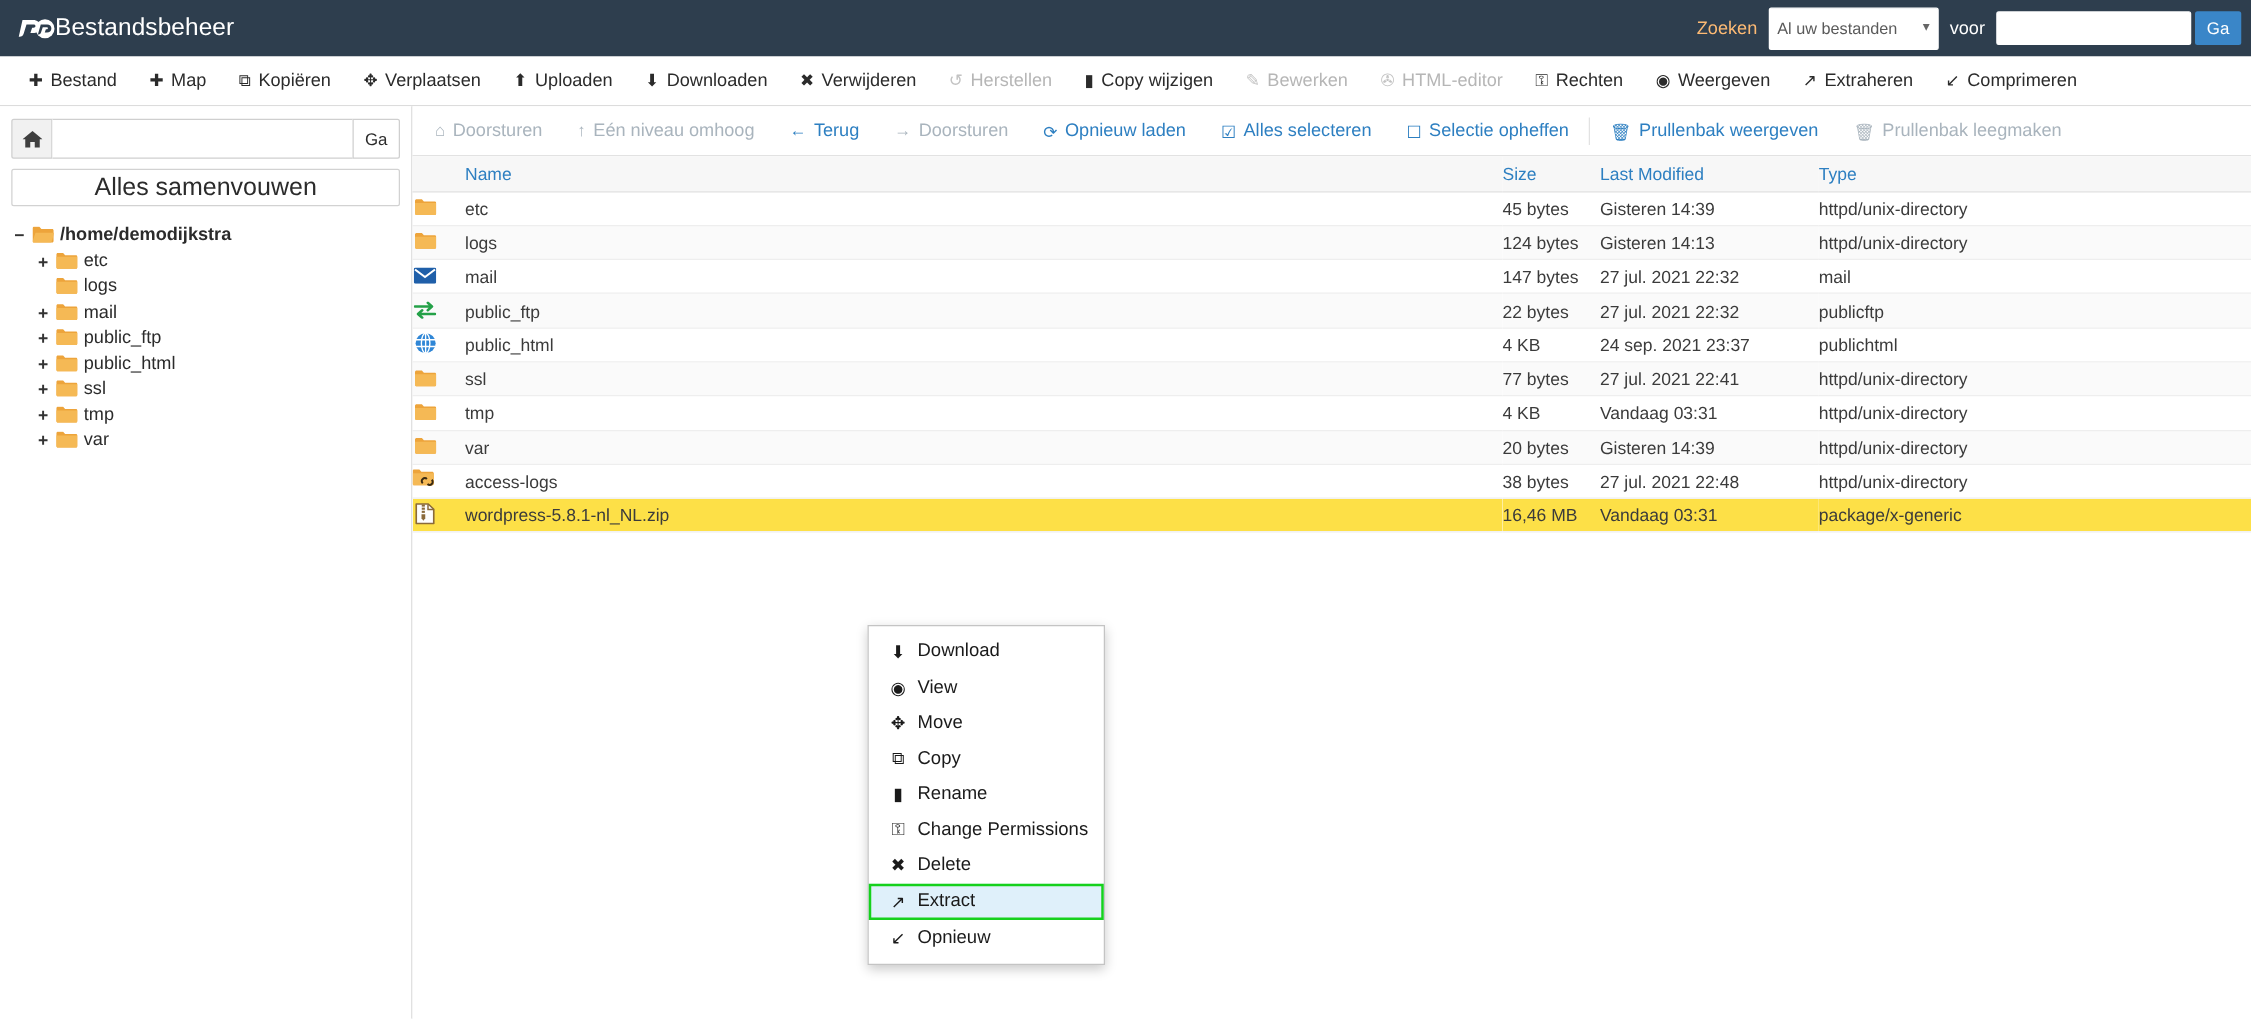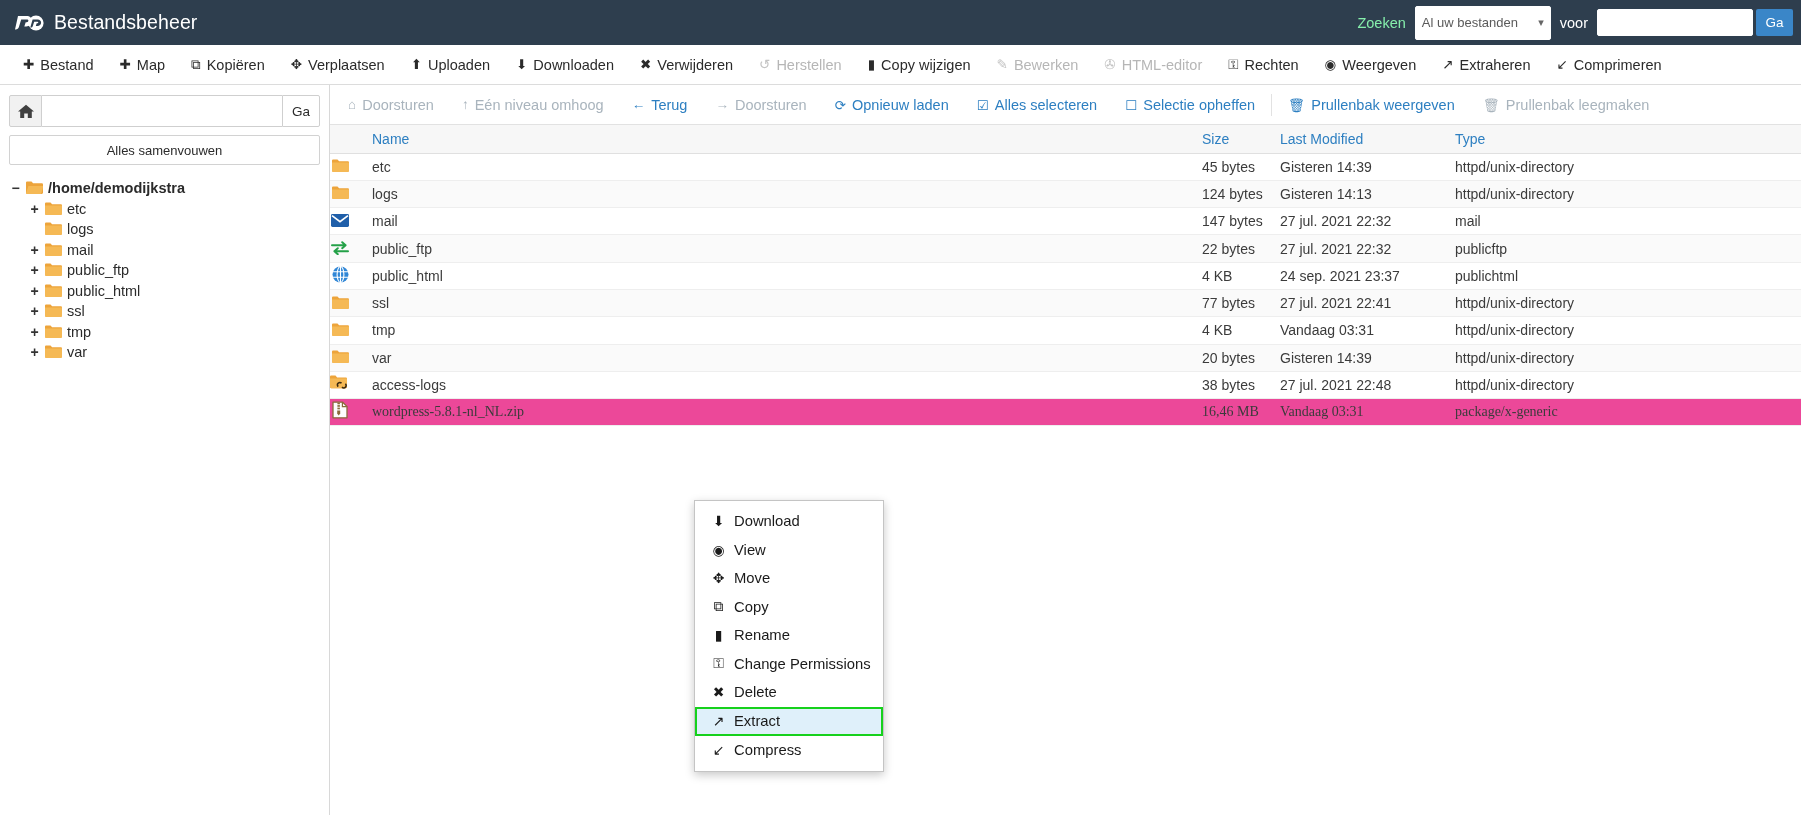--- a/index.html
+++ b/index.html
@@ -13,42 +13,42 @@
 
   
   #header {
     height: 45px;
     background: #2e3e4e;
     display: flex;
     align-items: center;
     padding: 0 8px 0 14px;
     position: relative;
   }
-  #brand { display: flex; align-items: center; gap: 10px; }
+  #brand { display: flex; align-items: center; }
   .cp-logo {
     width: 30px; height: 26px;
     position: relative;
     display: inline-block;
   }
   .cp-logo svg { display: block; }
   #app-title {
     color: #ffffff;
     font-size: 19.5px;
     font-weight: 400;
     letter-spacing: .1px;
     white-space: nowrap;
   }
   #search-area {
     margin-left: auto;
     display: flex;
     align-items: center;
     gap: 0;
   }
   #search-label {
-    color: #86efac;
+    color: #fdba74;
     font-size: 14.5px;
     margin-right: 9px;
     white-space: nowrap;
   }
   #search-scope {
     width: 136px; height: 27px;
     background: #ffffff;
     border: 1px solid #ffffff;
     border-radius: 2px;
     font-size: 13px;
@@ -163,21 +163,21 @@
     color: #2b2b2b;
     border-radius: 0 2px 2px 0;
     cursor: pointer;
     font-family: "Liberation Sans", sans-serif;
   }
   #collapse-all {
     width: 100%;
     height: 30px;
     border: 1px solid #d2d2d2;
     background: #ffffff;
-    font-size: 13px;
+    font-size: 20px;
     color: #2b2b2b;
     border-radius: 2px;
     cursor: pointer;
     font-family: "Liberation Sans", sans-serif;
     margin-bottom: 13px;
     text-align: center;
   }
   #tree { font-size: 14.5px; color: #2b2b2b; }
   .tnode {
     display: flex;
@@ -246,21 +246,21 @@
     color: #3b3b3b;
     border-bottom: 1px solid #eeeeee;
     padding: 0;
     vertical-align: middle;
     white-space: nowrap;
     overflow: hidden;
   }
   tr.frow { cursor: pointer; }
   tr.frow.odd { background: #ffffff; }
   tr.frow.even { background: #fafafa; }
-  tr.frow.selected { background: #ec4899; font-family: Liberation Serif, serif; }
+  tr.frow.selected { background: #fde047; }
   td.c-icon { text-align: left; padding-left: 11px; }
   .ficon { display: inline-flex; align-items: center; justify-content:center; width: 20px; height: 18px; position: relative;}
 
   
   #ctxmenu {
     position: absolute;
     left: 364px;
     top: 415px;
     width: 190px;
     background: #ffffff;
@@ -697,17 +697,17 @@
         <div class="ctx-item">
           <span class="ic">✖</span>
           <span>Delete</span>
         </div>
         <div class="ctx-item highlight">
           <span class="ic">↗</span>
           <span>Extract</span>
         </div>
         <div class="ctx-item">
           <span class="ic">↙</span>
-          <span>Compress</span>
+          <span>Opnieuw</span>
         </div>
       </div>
   </div>
 </div>
 
 </body></html>

